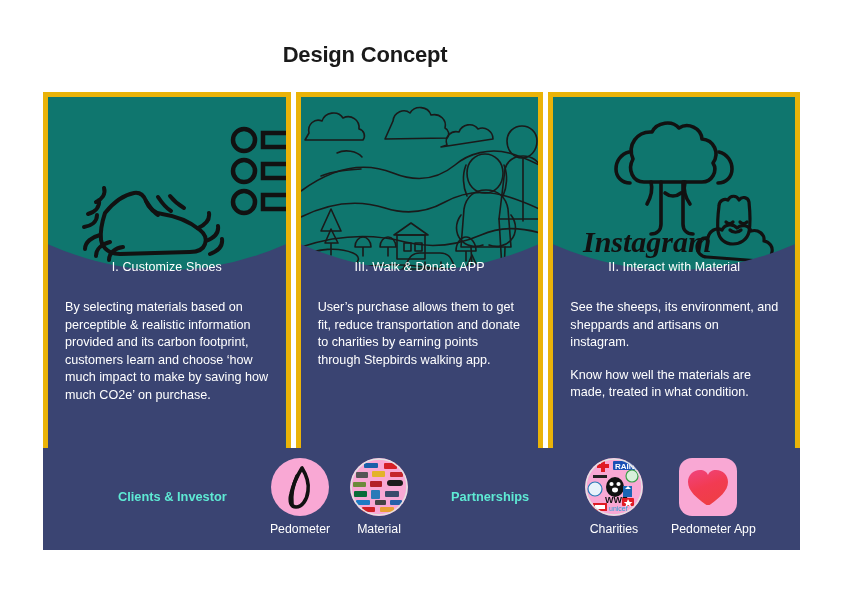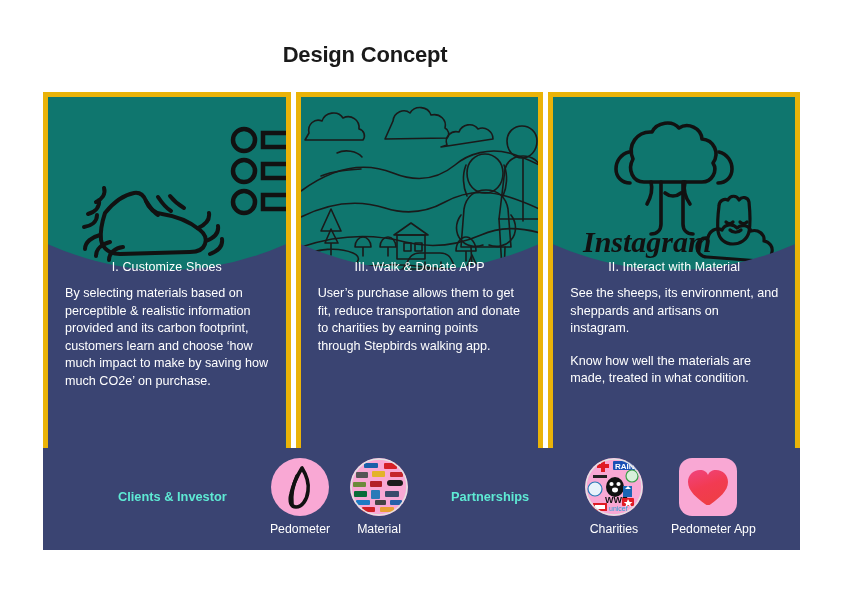--- a/index.html
+++ b/index.html
@@ -85,21 +85,21 @@
     top: 163px;
     left: 0;
     width: 100%;
     text-align: center;
     font-size: 12.5px;
     color: #ffffff;
     letter-spacing: 0.1px;
   }
   .card-text {
     position: absolute;
-    top: 188px;
+    top: 202px;
     left: 17px;
     right: 15px;
     color: #ffffff;
     font-size: 12.6px;
     line-height: 17.5px;
   }
   .card-text p { margin: 0; }
   .card-text p + p { margin-top: 15px; }
 
   

